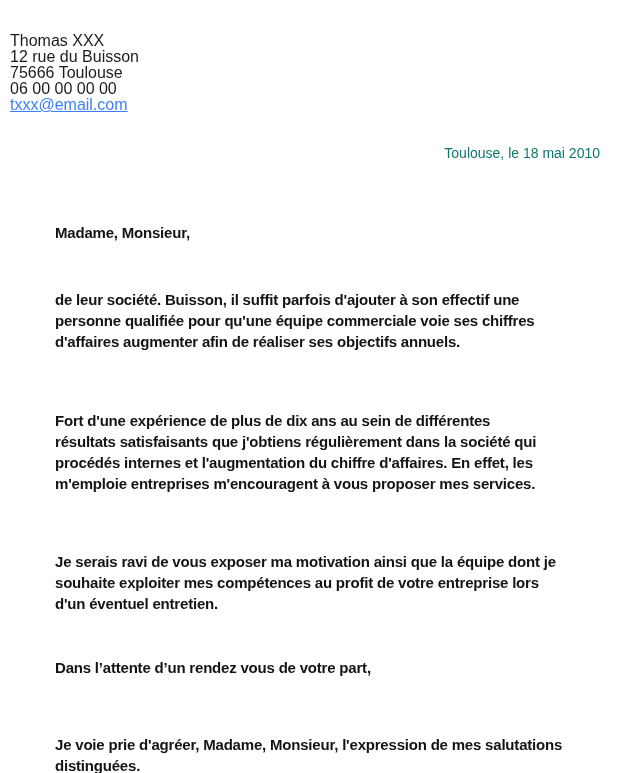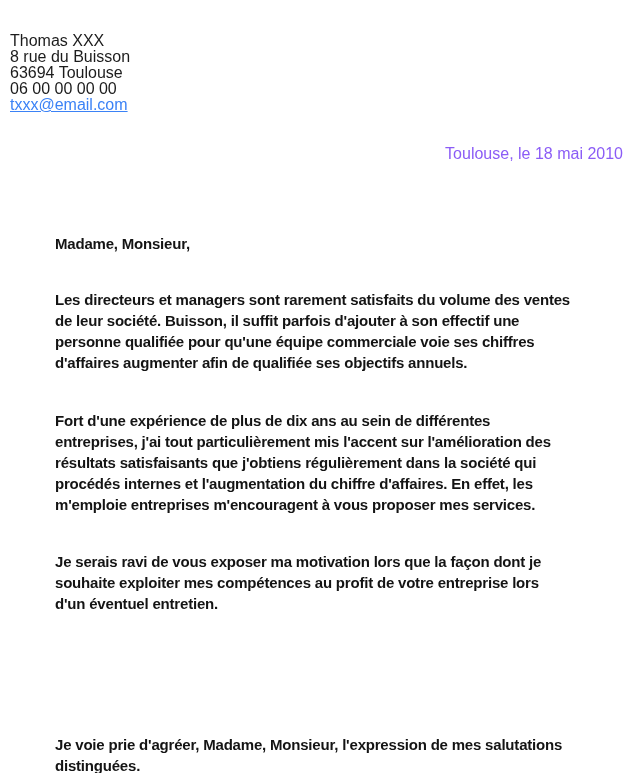--- a/index.html
+++ b/index.html
@@ -30,86 +30,87 @@
     white-space: nowrap;
   }
   .email-link {
     color: #3b82f6;
     text-decoration: underline;
     cursor: pointer;
   }
   .date-line {
     position: absolute;
     top: 145px;
-    right: 6px;
-    font-size: 16px;
+    right: 29px;
+    font-size: 14px;
     font-weight: 400;
-    color: #8b5cf6;
+    color: #0f766e;
     white-space: nowrap;
   }
   .body-block {
     position: absolute;
     left: 55px;
     font-size: 15px;
     line-height: 21px;
     font-weight: 700;
     letter-spacing: -0.2px;
     color: #141414;
   }
   .body-block .line {
     white-space: nowrap;
   }
-  .salutation { top: 233px; }
+  .salutation { top: 222px; }
   .para-1 { top: 289px; }
   .para-2 { top: 410px; }
   .para-3 { top: 551px; }
   .para-4 { top: 657px; }
   .closing { top: 734px; }
 </style>
 </head>
 <body>
 
 <div class="page">
 
   <div class="sender-block">
     <div class="line">Thomas XXX</div>
-    <div class="line">8 rue du Buisson</div>
-    <div class="line">63694 Toulouse</div>
+    <div class="line">12 rue du Buisson</div>
+    <div class="line">75666 Toulouse</div>
     <div class="line">06 00 00 00 00</div>
     <div class="line">
       <a class="email-link">txxx@email.com</a>
     </div>
   </div>
 
   <div class="date-line">Toulouse, le 18 mai 2010</div>
 
   <div class="body-block salutation">
     <div class="line">Madame, Monsieur,</div>
   </div>
 
   <div class="body-block para-1">
-    <div class="line">Les directeurs et managers sont rarement satisfaits du volume des ventes</div>
     <div class="line">de leur société. Buisson, il suffit parfois d'ajouter à son effectif une</div>
     <div class="line">personne qualifiée pour qu'une équipe commerciale voie ses chiffres</div>
-    <div class="line">d'affaires augmenter afin de qualifiée ses objectifs annuels.</div>
+    <div class="line">d'affaires augmenter afin de réaliser ses objectifs annuels.</div>
   </div>
 
   <div class="body-block para-2">
     <div class="line">Fort d'une expérience de plus de dix ans au sein de différentes</div>
-    <div class="line">entreprises, j'ai tout particulièrement mis l'accent sur l'amélioration des</div>
     <div class="line">résultats satisfaisants que j'obtiens régulièrement dans la société qui</div>
     <div class="line">procédés internes et l'augmentation du chiffre d'affaires. En effet, les</div>
     <div class="line">m'emploie entreprises m'encouragent à vous proposer mes services.</div>
   </div>
 
   <div class="body-block para-3">
-    <div class="line">Je serais ravi de vous exposer ma motivation lors que la façon dont je</div>
+    <div class="line">Je serais ravi de vous exposer ma motivation ainsi que la équipe dont je</div>
     <div class="line">souhaite exploiter mes compétences au profit de votre entreprise lors</div>
     <div class="line">d'un éventuel entretien.</div>
   </div>
 
+  <div class="body-block para-4">
+    <div class="line">Dans l’attente d’un rendez vous de votre part,</div>
+  </div>
 
   <div class="body-block closing">
     <div class="line">Je voie prie d'agréer, Madame, Monsieur, l'expression de mes salutations</div>
     <div class="line">distinguées.</div>
   </div>
 
 </div>
 
 </body></html>

